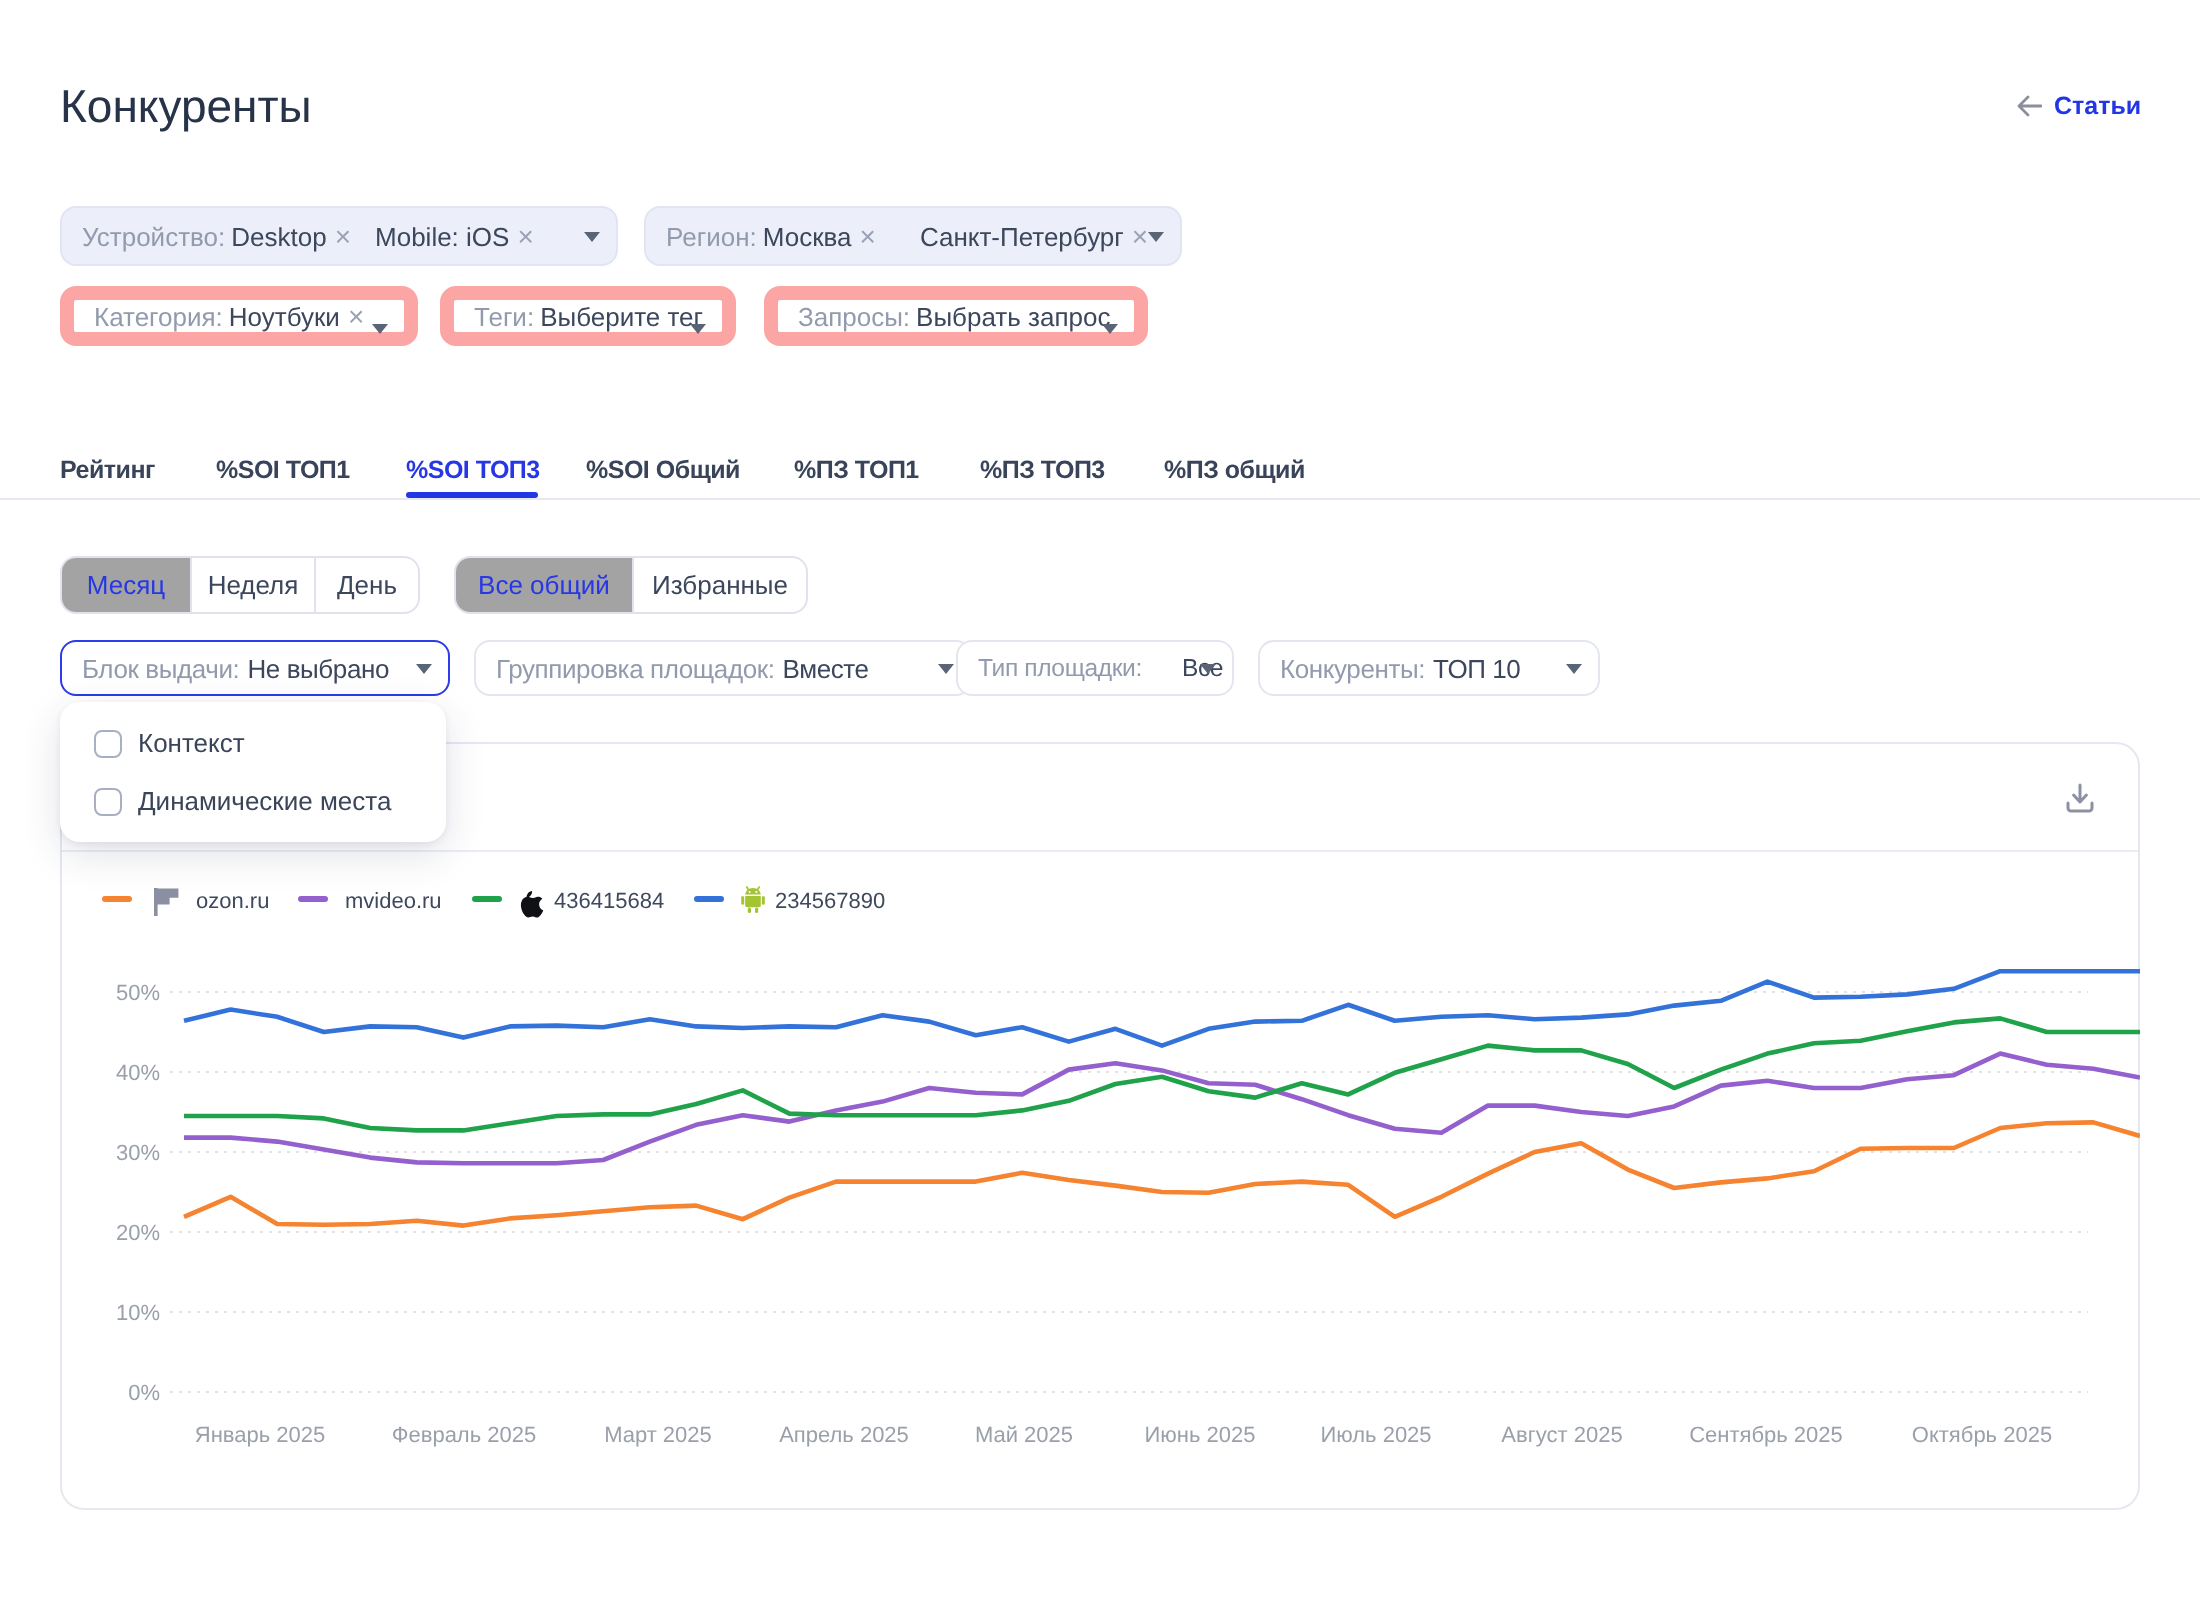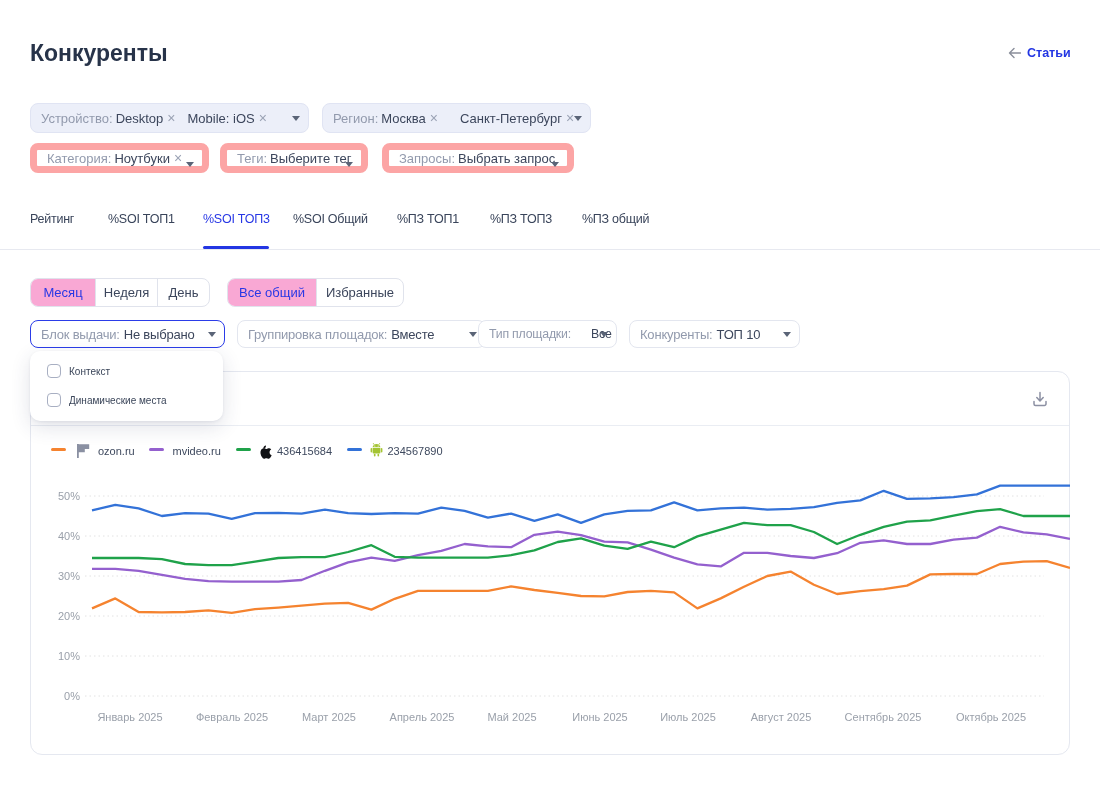--- a/index.html
+++ b/index.html
@@ -4,42 +4,42 @@
 *{margin:0;padding:0;box-sizing:border-box}
 body{width:1100px;height:800px;background:#fff;font-family:"Liberation Sans",sans-serif;position:relative;overflow:hidden}
 .abs{position:absolute}
 .chip{position:absolute;display:flex;align-items:center;height:30px;border-radius:8px;font-size:13px;white-space:nowrap;padding-left:10px}
 .chip1{background:#eceff9;border:1px solid #e0e4f3}
 .chip2{background:#fff;border:7px solid #fca5a5}
 .lab{color:#929aad}
 .val{color:#3c465c;margin-left:3px}
 .x{color:#9aa2b4;font-size:14px;margin-left:4px;line-height:1}
 .caret{position:absolute;right:8px;top:12px;width:0;height:0;border-left:4.5px solid transparent;border-right:4.5px solid transparent;border-top:5px solid #5a6477}
-.tb{position:absolute;top:212px;font-size:12.5px;letter-spacing:-0.25px;font-weight:normal;color:#39445a;white-space:nowrap}
+.tb{position:absolute;top:228px;font-size:12.5px;letter-spacing:-0.25px;font-weight:bold;color:#39445a;white-space:nowrap}
 .tb.on{color:#2737e5}
 .underline{position:absolute;left:203px;top:246.3px;width:65.5px;height:3.2px;border-radius:2px;background:#2336e3}
 .hr{position:absolute;left:0;top:248.6px;width:1100px;height:1px;background:#e7e9f0}
 .seg{position:absolute;top:278px;display:flex;height:29px;border:1px solid #e0e3ec;border-radius:8px;overflow:hidden;background:#fff}
 .seg>div{display:flex;align-items:center;justify-content:center;font-size:13px;color:#3c465c;border-right:1px solid #e0e3ec}
 .seg>div:last-child{border-right:none}
-.seg>div.on{background:#f9a8d4;color:#2737e5}
+.seg>div.on{background:#a3a3a3;color:#2737e5}
 .dd{position:absolute;top:320px;display:flex;align-items:center;height:28px;background:#fff;border:1px solid #e3e6ef;border-radius:8px;font-size:13px;letter-spacing:-0.2px;white-space:nowrap;padding-left:10px}
 .dd .caret{top:11px}
 .dd.on{border:1.5px solid #2b3ce8}
 .panel{position:absolute;left:30px;top:351px;width:193px;height:70px;background:#fff;border-radius:10px;box-shadow:0 6px 20px rgba(40,50,90,.14),0 1px 3px rgba(40,50,90,.08);z-index:20}
-.pi{display:flex;align-items:center;gap:8px;position:absolute;left:17px;font-size:10px;color:#3a4559}
+.pi{display:flex;align-items:center;gap:8px;position:absolute;left:17px;font-size:13px;color:#3a4559}
 .cb{width:14px;height:14px;border:1.5px solid #a8afc2;border-radius:4px;background:#fff;flex:none}
 .card{position:absolute;left:30px;top:371px;width:1040px;height:384px;border:1px solid #e5e8f0;border-radius:12px;background:#fff}
 .lt{position:absolute;top:444.5px;font-size:11px;color:#3e495e}
 .dash{position:absolute;top:448.2px;width:15px;height:2.6px;border-radius:2px}
 .ax{font-size:11px;fill:#9aa0aa}
 .gl{stroke:#e2e2e2;stroke-width:1;stroke-dasharray:1.5 3}
 </style></head>
 <body>
-<div class="abs" style="left:30px;top:40px;font-size:23px;font-weight:bold;color:#273349">Конкуренты</div>
+<div class="abs" style="left:30px;top:40px;font-size:23px;font-weight:normal;color:#273349">Конкуренты</div>
 <svg class="abs" style="left:1008px;top:47px" width="13" height="12" viewBox="0 0 13 12">
     <path d="M12.5 6 H1.5 M6 1.5 L1.5 6 l4.5 4.5" fill="none" stroke="#8a8f9b" stroke-width="1.4" stroke-linecap="round" stroke-linejoin="round"></path>
   </svg>
 <div class="abs" style="left:1027px;top:46px;font-size:12.5px;font-weight:bold;color:#2336e3">Статьи</div>
 
 <div class="chip chip1" style="left:30px;top:103px;width:279px">
 <span class="lab">Устройство:</span>
     <span class="val">Desktop</span>
     <span class="x">×</span>
 <span class="val" style="margin-left:12px">Mobile: iOS</span>

